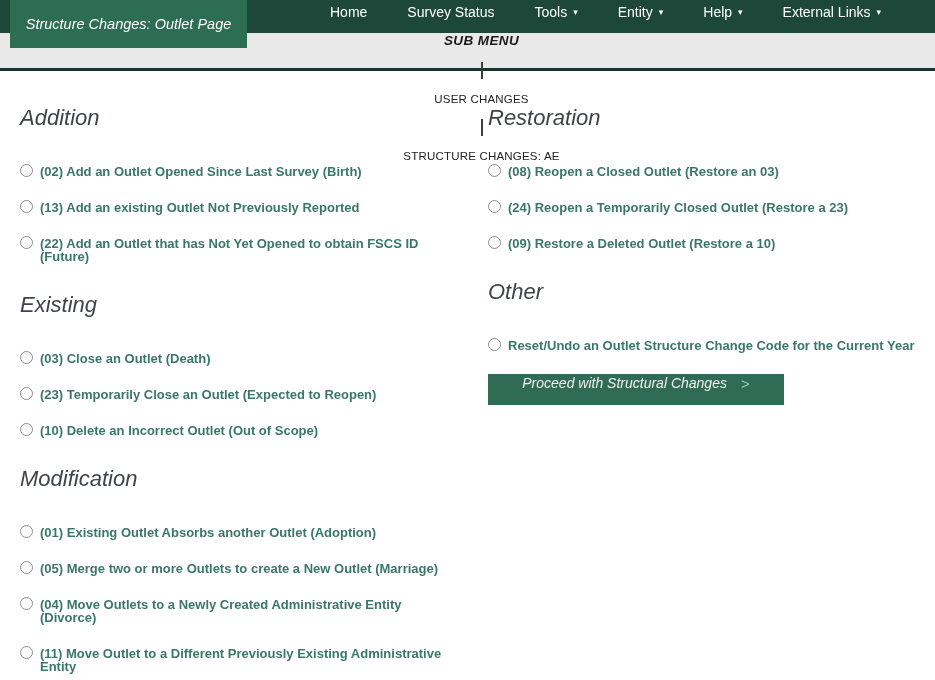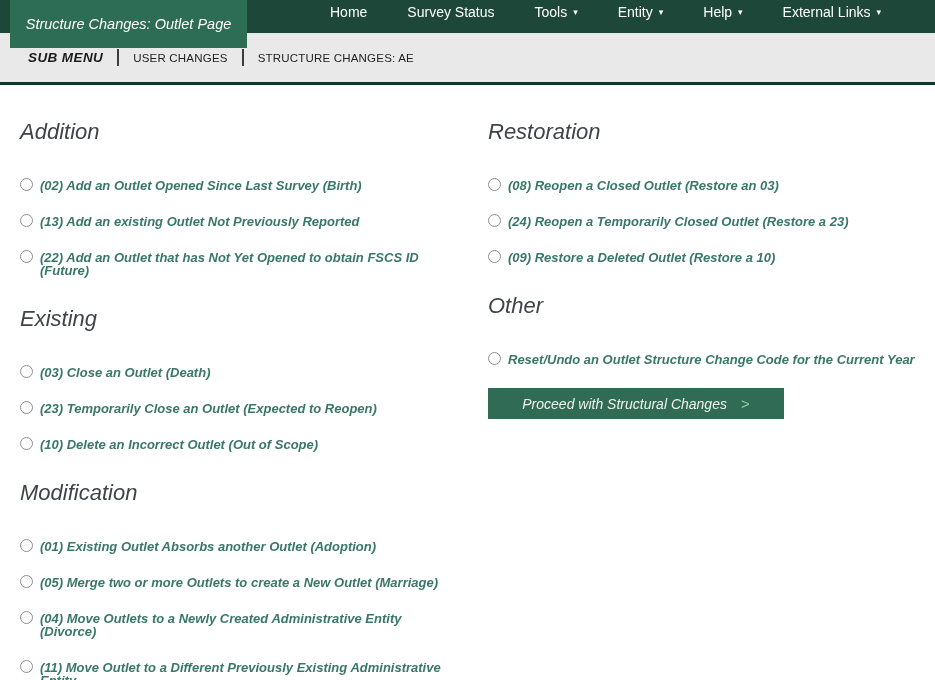--- a/index.html
+++ b/index.html
@@ -57,29 +57,30 @@
   .caret {
     font-size: 9px;
     line-height: 9px;
     color: #ffffff;
     position: relative;
     top: 1px;
   }
 
   
   .submenu {
-    height: 52px;
+    height: 38px;
     background: #e9e9e9;
     border-bottom: 3px solid #16352c;
     display: flex;
     align-items: center;
     padding-left: 28px;
     gap: 14px;
     position: relative;
     z-index: 1;
+    flex-direction: column;
   }
   .submenu-title {
     font-weight: bold;
     font-style: italic;
     font-size: 13.5px;
     color: #1b1b1b;
     letter-spacing: 0.4px;
     white-space: nowrap;
   }
   .submenu-sep {
@@ -112,21 +113,20 @@
     color: #3f444a;
     margin: 0 0 35px 0;
     line-height: 23px;
   }
   section + section .section-heading { margin-top: 30px; }
 
   .option {
     display: flex;
     align-items: flex-start;
     margin-bottom: 22px;
-    font-style: italic;
   }
   .radio {
     width: 13px;
     height: 13px;
     border: 1px solid #8f8f8f;
     border-radius: 50%;
     background: #fdfdfd;
     margin-right: 7px;
     flex: none;
     cursor: pointer;
@@ -146,21 +146,21 @@
     margin-top: 13px;
     width: 296px;
     height: 31px;
     background: #2f6b55;
     border: none;
     color: #f2f2ea;
     font-style: italic;
     font-size: 14px;
     font-family: "Liberation Sans", sans-serif;
     display: flex;
-    align-items: center;
+    align-items: flex-start;
     justify-content: center;
     gap: 14px;
     cursor: pointer;
   }
   .btn-chevron {
     color: #8bd3a5;
     font-style: normal;
     font-size: 15px;
   }
 </style>

